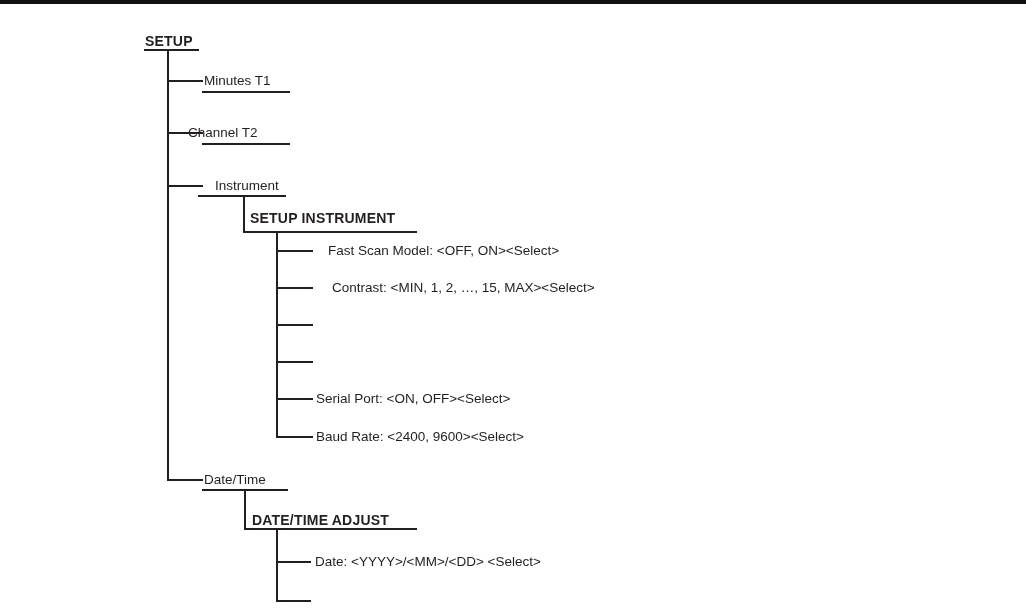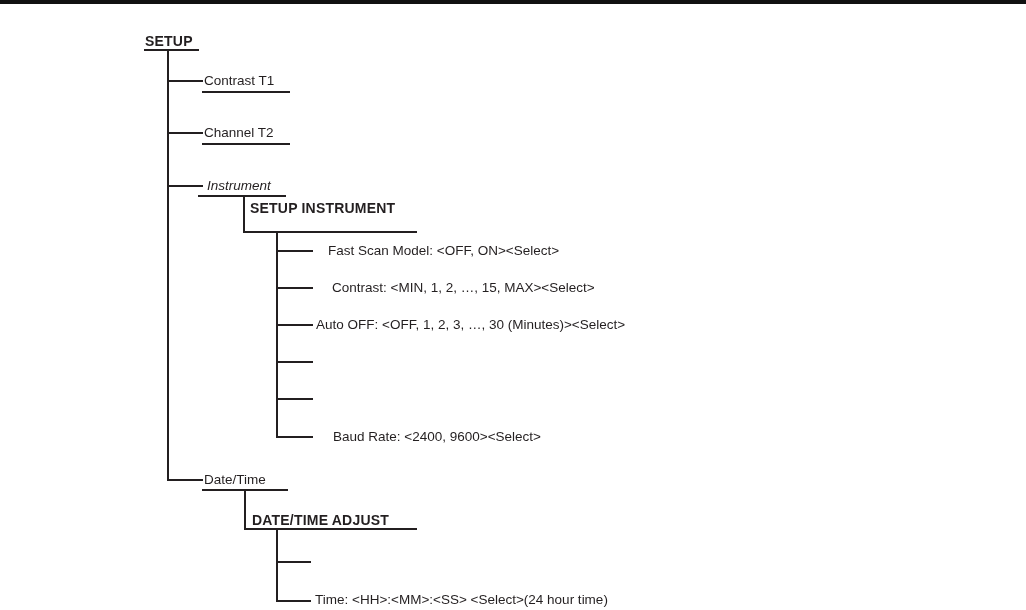--- a/index.html
+++ b/index.html
@@ -50,59 +50,59 @@
 <div class="page">
 
   <div class="top-rule"></div>
 
   <div class="node title" style="left:145px; top:33px;">SETUP</div>
   <div class="ln h" style="left:144px; top:49px; width:55px;"></div>
 
   <div class="ln v" style="left:167px; top:49px; height:432px;"></div>
 
   <div class="ln h" style="left:167px; top:80px; width:36px;"></div>
-  <div class="node" style="left:204px; top:73px;">Contrast T1</div>
+  <div class="node" style="left:204px; top:73px;">Minutes T1</div>
   <div class="ln h" style="left:202px; top:91px; width:88px;"></div>
 
   <div class="ln h" style="left:167px; top:132px; width:36px;"></div>
-  <div class="node" style="left:204px; top:125px;">Channel T2</div>
+  <div class="node" style="left:188px; top:125px;">Channel T2</div>
   <div class="ln h" style="left:202px; top:143px; width:88px;"></div>
 
   <div class="ln h" style="left:167px; top:185px; width:36px;"></div>
-  <div class="node" style="left:207px; top:178px;font-style:italic;">Instrument</div>
+  <div class="node" style="left:215px; top:178px;">Instrument</div>
   <div class="ln h" style="left:198px; top:195px; width:88px;"></div>
 
   <div class="ln v" style="left:243px; top:195px; height:38px;"></div>
-  <div class="node title" style="left:250px; top:200px;">SETUP INSTRUMENT</div>
+  <div class="node title" style="left:250px; top:210px;">SETUP INSTRUMENT</div>
   <div class="ln h" style="left:243px; top:231px; width:174px;"></div>
   <div class="ln v" style="left:276px; top:231px; height:207px;"></div>
 
   <div class="ln h" style="left:276px; top:250px; width:37px;"></div>
   <div class="node" style="left:328px; top:243px;">Fast Scan Model: &lt;OFF, ON&gt;&lt;Select&gt;</div>
 
   <div class="ln h" style="left:276px; top:287px; width:37px;"></div>
   <div class="node" style="left:332px; top:280px;">Contrast: &lt;MIN, 1, 2, …, 15, MAX&gt;&lt;Select&gt;</div>
 
   <div class="ln h" style="left:276px; top:324px; width:37px;"></div>
-  <div class="node" style="left:316px; top:317px;">Auto OFF: &lt;OFF, 1, 2, 3, …, 30 (Minutes)&gt;&lt;Select&gt;</div>
 
   <div class="ln h" style="left:276px; top:361px; width:37px;"></div>
 
   <div class="ln h" style="left:276px; top:398px; width:37px;"></div>
+  <div class="node" style="left:316px; top:391px;">Serial Port: &lt;ON, OFF&gt;&lt;Select&gt;</div>
 
   <div class="ln h" style="left:276px; top:436px; width:37px;"></div>
-  <div class="node" style="left:316px; top:429px;margin-left:17px;">Baud Rate: &lt;2400, 9600&gt;&lt;Select&gt;</div>
+  <div class="node" style="left:316px; top:429px;">Baud Rate: &lt;2400, 9600&gt;&lt;Select&gt;</div>
 
   <div class="ln h" style="left:167px; top:479px; width:36px;"></div>
   <div class="node" style="left:204px; top:472px;">Date/Time</div>
   <div class="ln h" style="left:202px; top:489px; width:86px;"></div>
 
   <div class="ln v" style="left:244px; top:489px; height:41px;"></div>
   <div class="node title" style="left:252px; top:512px;">DATE/TIME ADJUST</div>
   <div class="ln h" style="left:244px; top:528px; width:173px;"></div>
   <div class="ln v" style="left:276px; top:528px; height:74px;"></div>
 
   <div class="ln h" style="left:276px; top:561px; width:35px;"></div>
+  <div class="node" style="left:315px; top:554px;">Date: &lt;YYYY&gt;/&lt;MM&gt;/&lt;DD&gt; &lt;Select&gt;</div>
 
   <div class="ln h" style="left:276px; top:600px; width:35px;"></div>
-  <div class="node" style="left:315px; top:592px;">Time: &lt;HH&gt;:&lt;MM&gt;:&lt;SS&gt; &lt;Select&gt;(24 hour time)</div>
 
 </div>
 
 </body></html>

